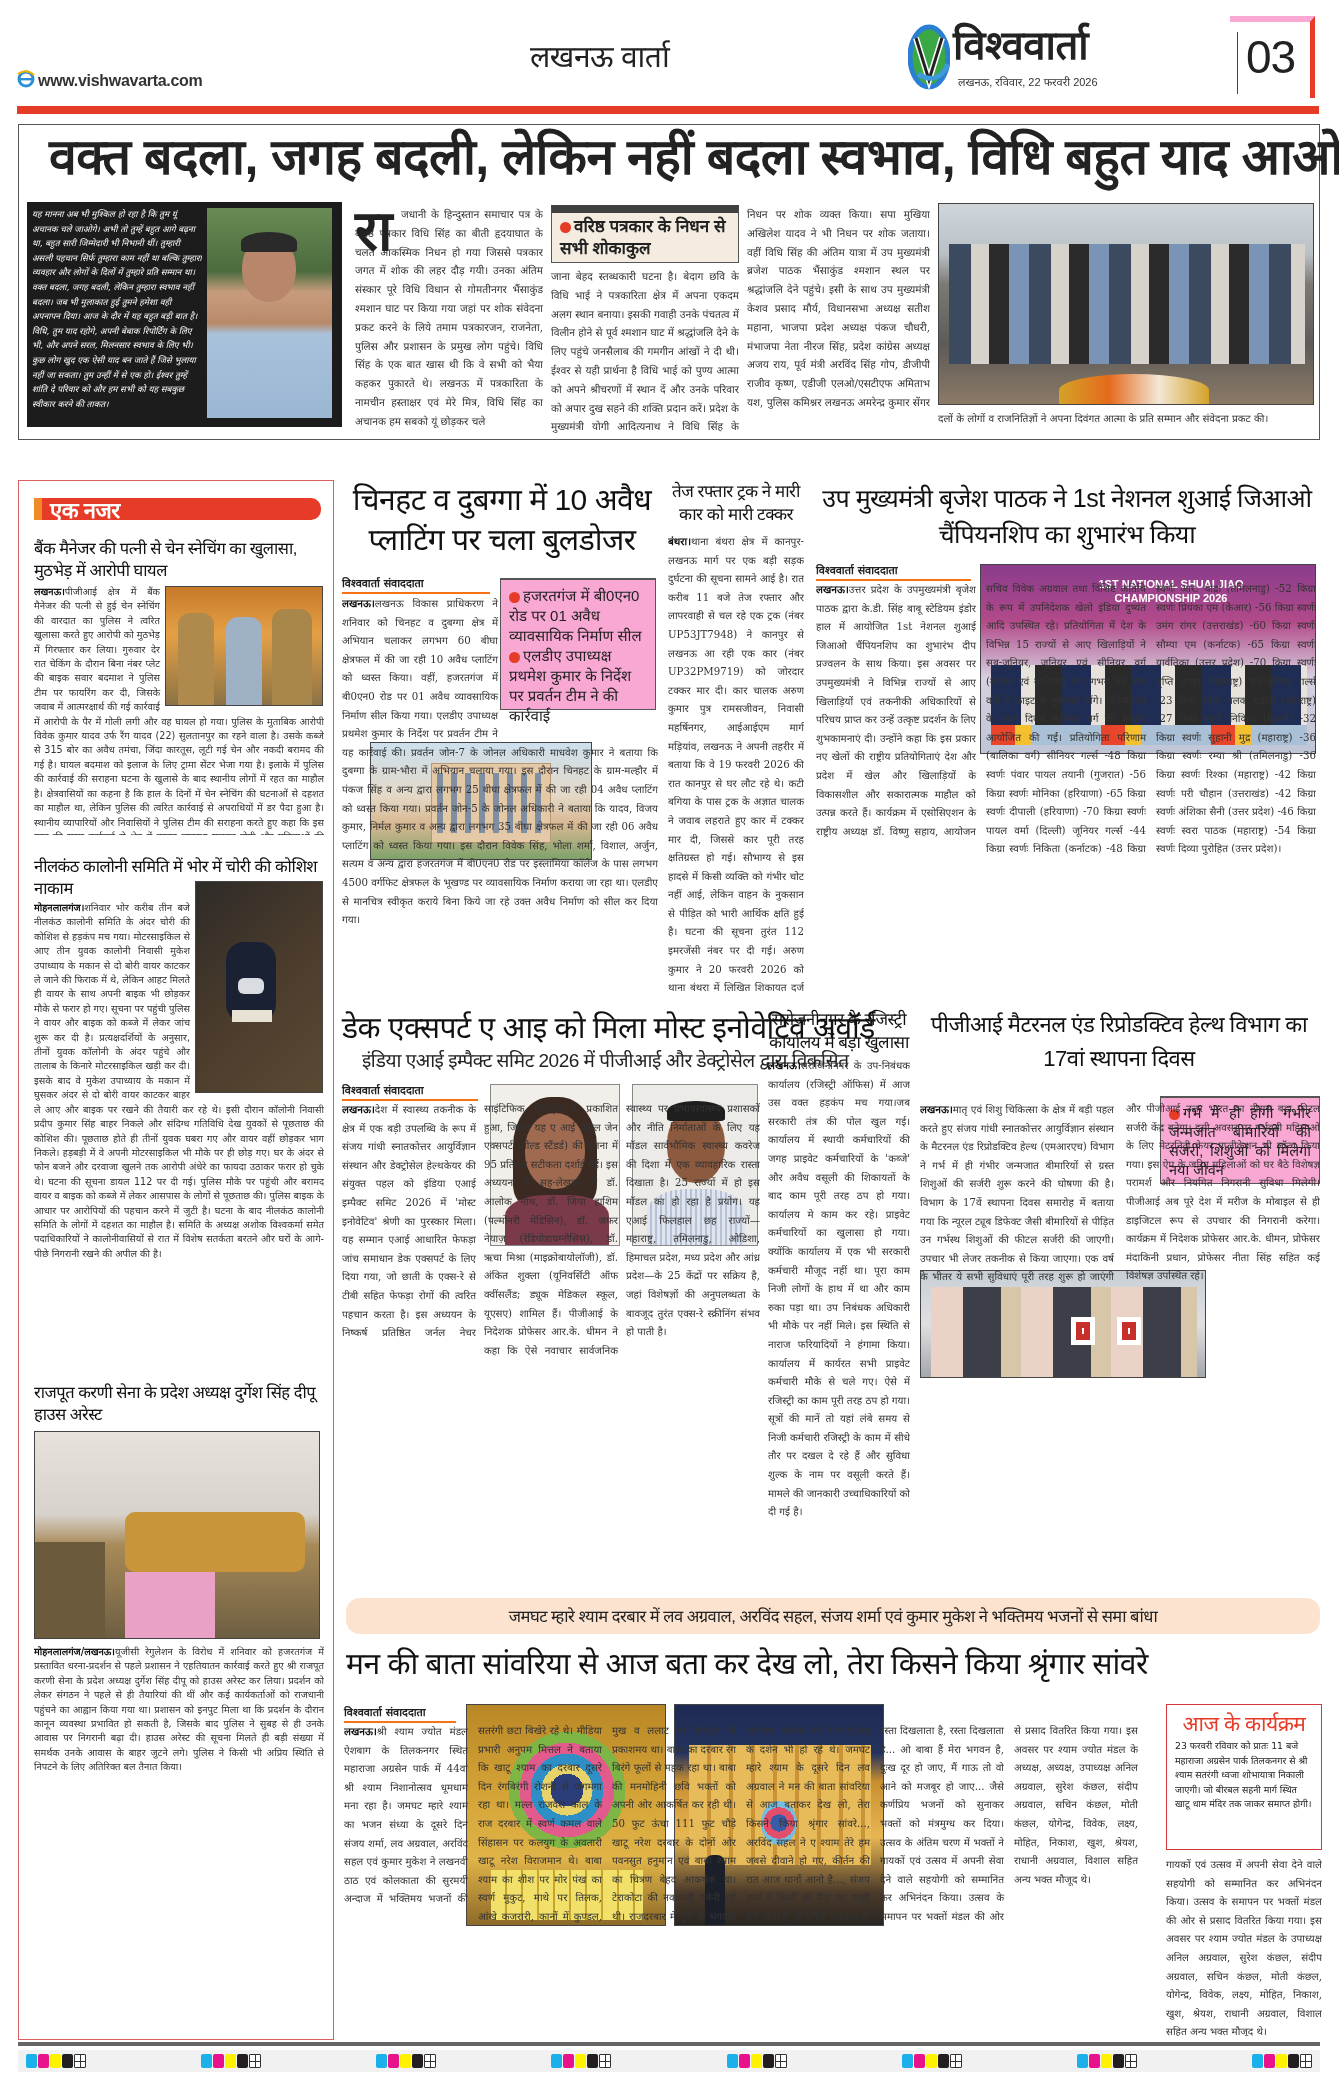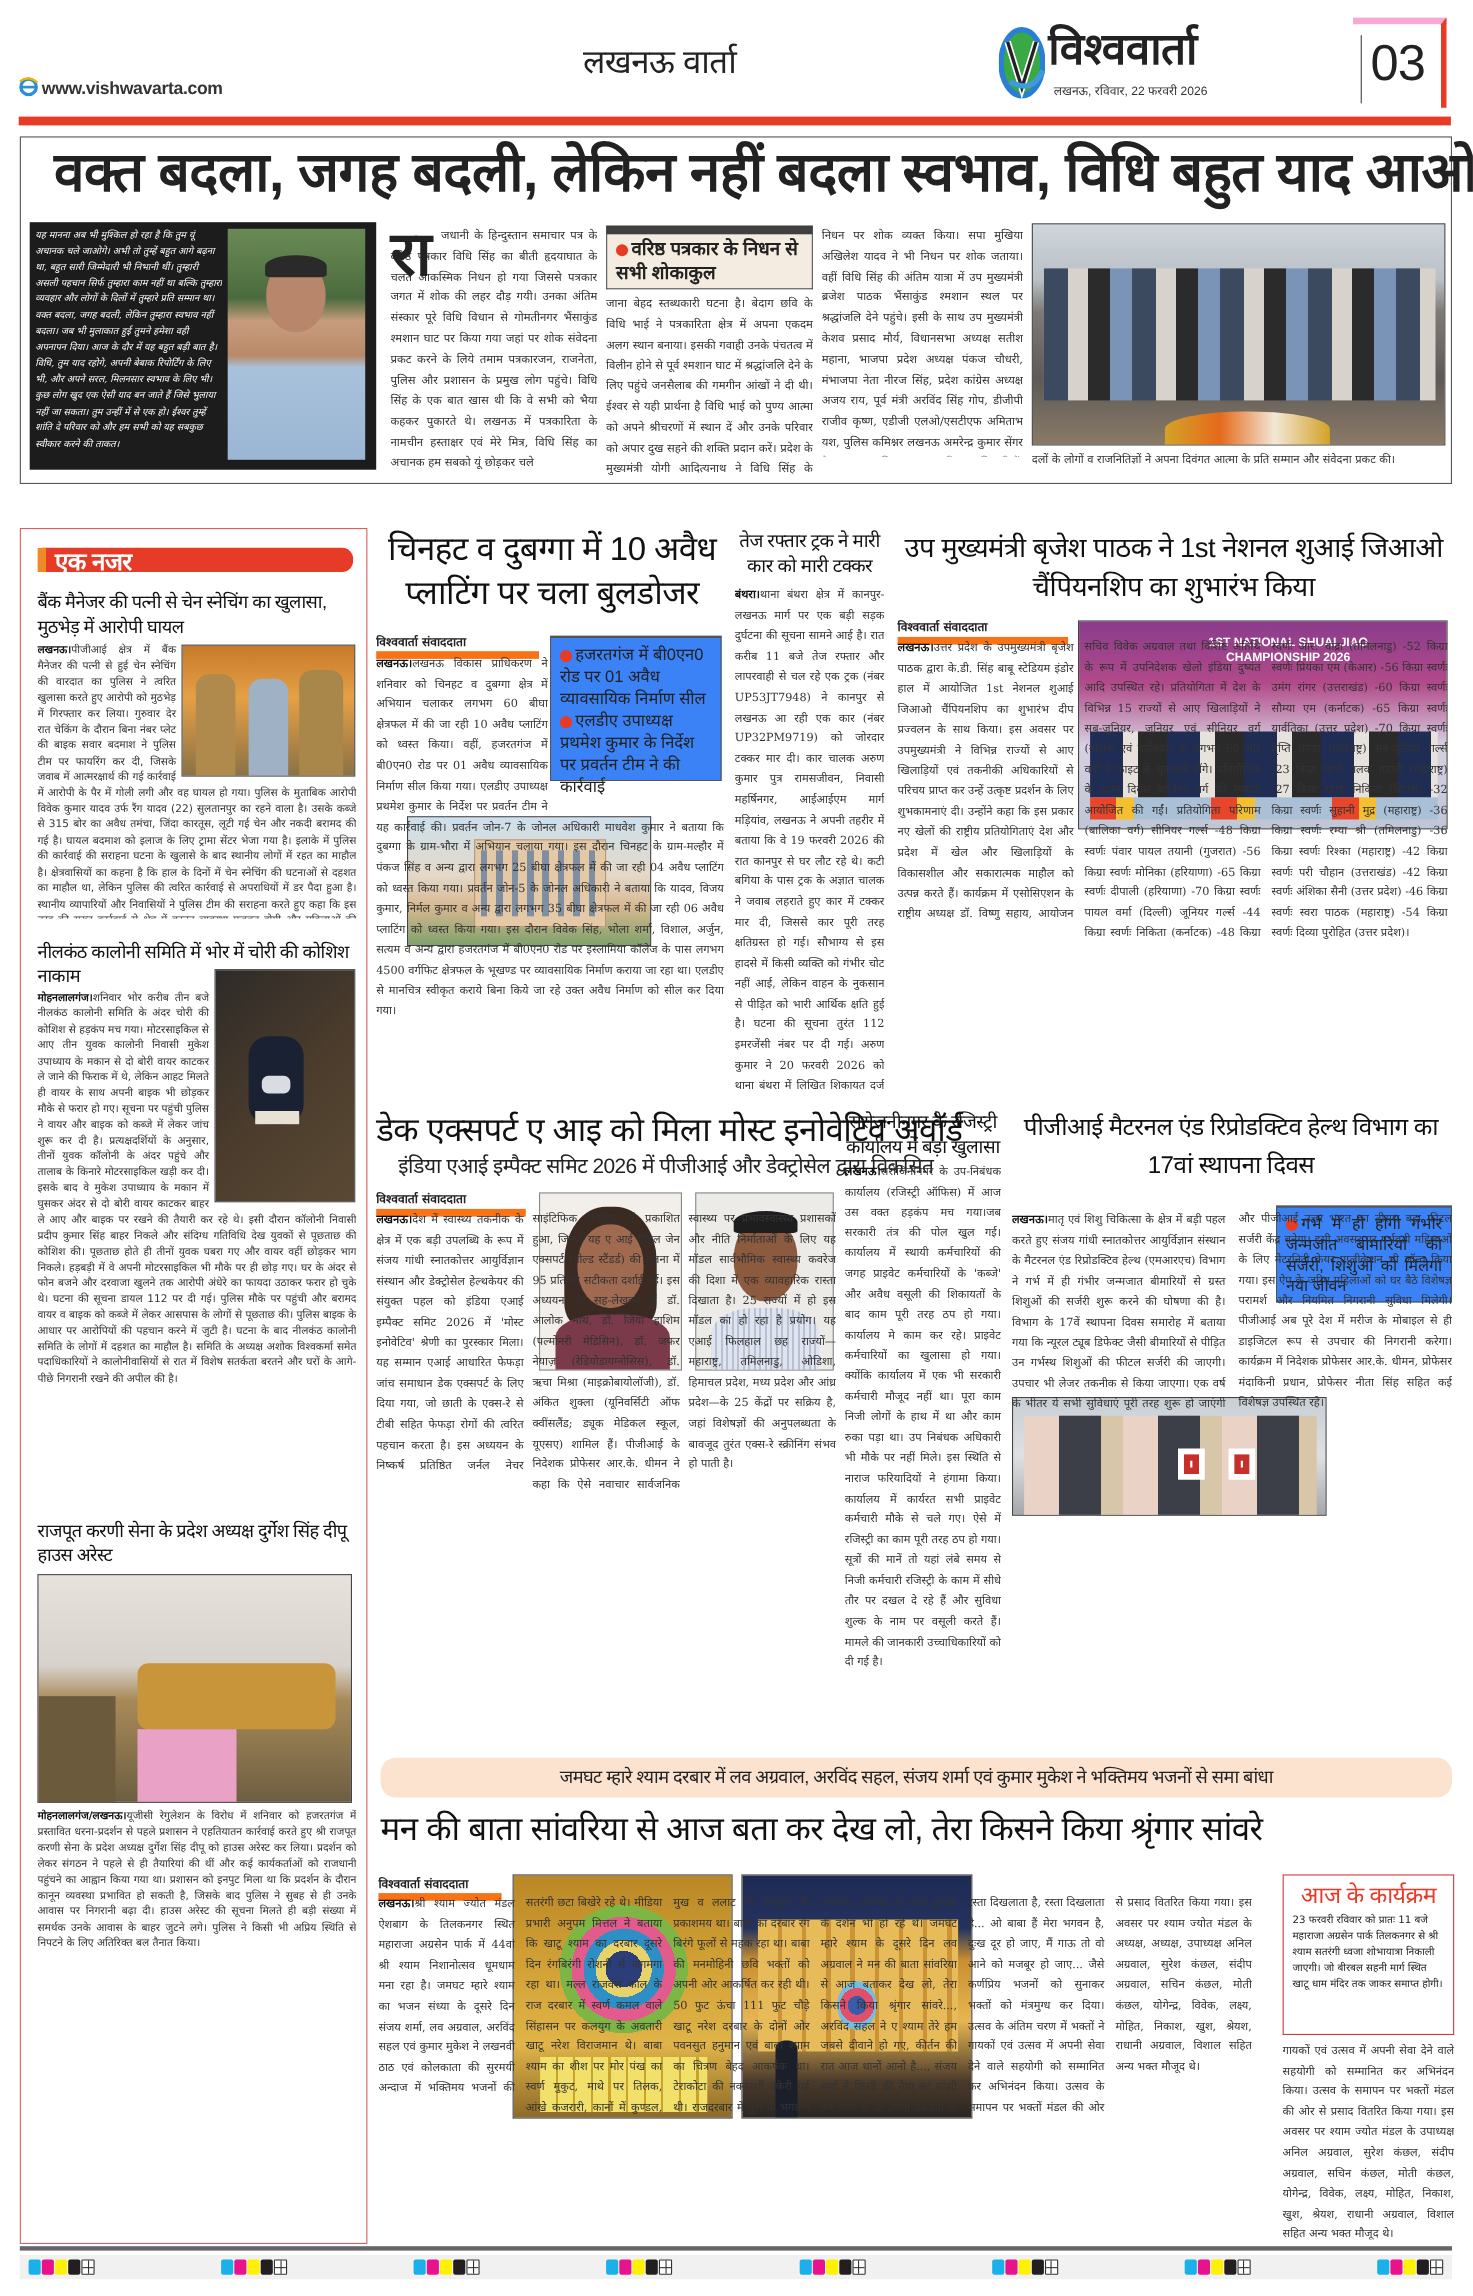--- a/index.html
+++ b/index.html
@@ -2,25 +2,25 @@
 <html><head>
 <meta charset="utf-8">
 <style>
 *{box-sizing:border-box;margin:0;padding:0}
 html,body{width:1339px;height:2087px;background:#fff;overflow:hidden}
 body{font-family:"DejaVu Sans",sans-serif;color:#222;position:relative}
 .abs{position:absolute}
 .hd{font-family:"Liberation Sans Narrow","Liberation Sans",sans-serif;font-weight:700;color:#222;letter-spacing:-0.5px;line-height:1.15}
 .body{font-family:"DejaVu Serif",serif;font-size:10.5px;line-height:19.2px;color:#333;text-align:justify;overflow:hidden}
 .body b{color:#111}
-.byline{font-size:11px;font-weight:700;border-bottom:7px solid #f97316;padding-bottom:2px;margin-bottom:2px;font-family:"DejaVu Sans",sans-serif;color:#222}
+.byline{font-size:11px;font-weight:700;border-bottom:2px solid #f97316;padding-bottom:2px;margin-bottom:2px;font-family:"DejaVu Sans",sans-serif;color:#222}
 .photo{background:#777;overflow:hidden;border:1px solid #444}
 .redline{background:#e63b26}
 .dot{display:inline-block;width:11px;height:11px;border-radius:50%;background:#e63b26;margin-right:3px;vertical-align:middle}
-.boxhl{border:1px solid #555;background:#3b82f6;padding:6px 8px;font-family:"Liberation Sans",sans-serif;font-weight:700;color:#222}
+.boxhl{border:1px solid #555;background:#f9a8d4;padding:6px 8px;font-family:"Liberation Sans",sans-serif;font-weight:700;color:#222}
 .cmyk{display:flex;gap:1px;align-items:center}
 .cmyk span{display:inline-block;width:11px;height:14px;border-radius:2px}
 </style>
 </head>
 <body>
 
 <div class="abs" style="left:0;top:0;width:1339px;height:108px">
   <div class="abs" style="left:17px;top:70px;width:18px;height:18px">
     <svg width="18" height="18" viewBox="0 0 18 18">
         <circle cx="9" cy="9" r="7" fill="none" stroke="#2a8fd6" stroke-width="3"></circle>

